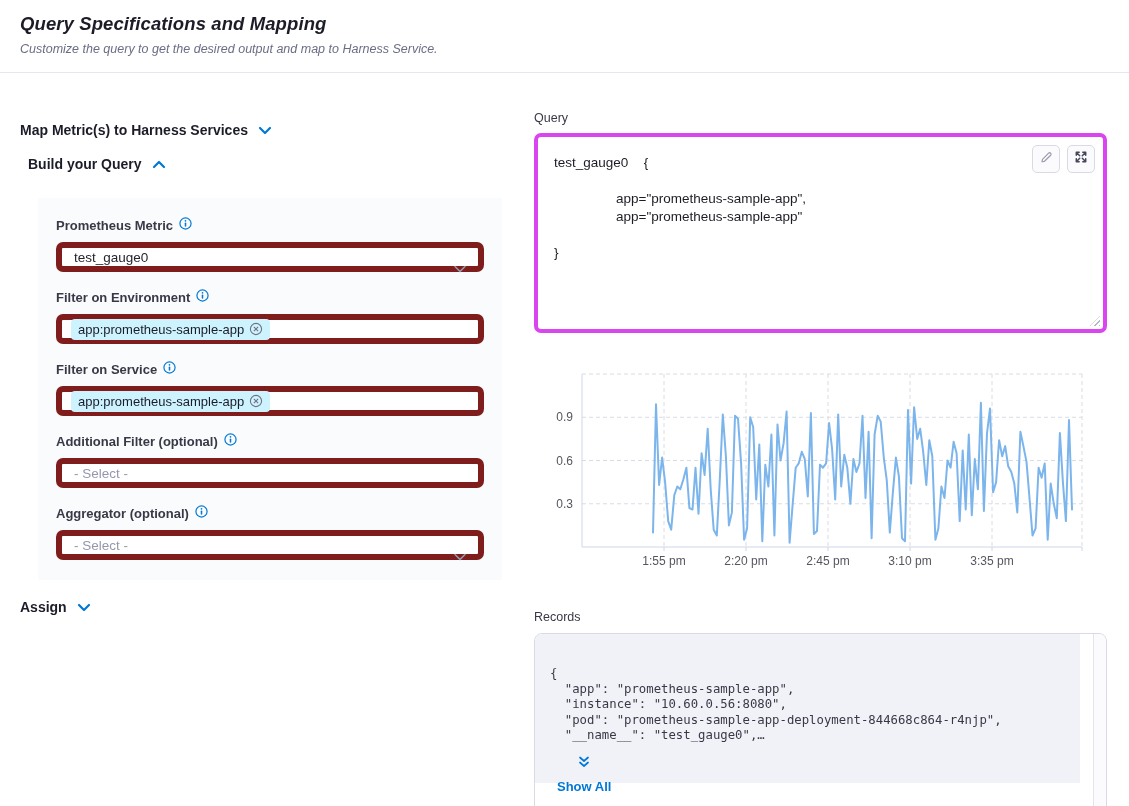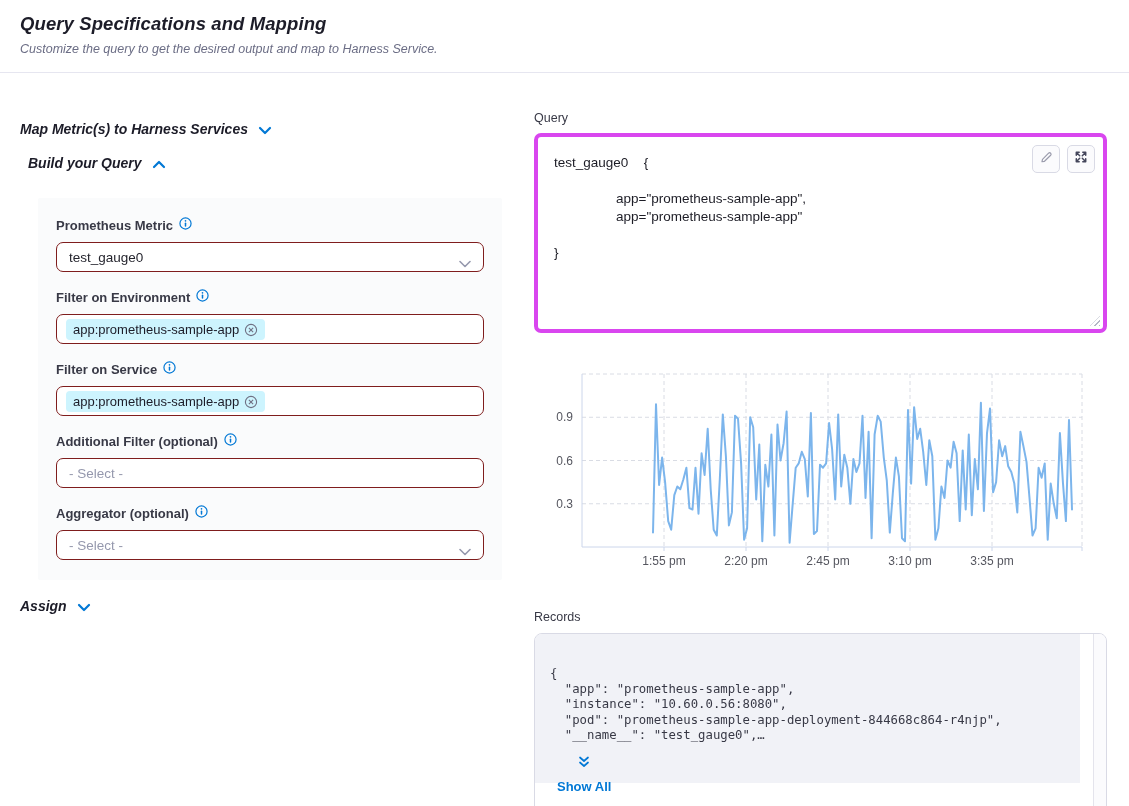--- a/index.html
+++ b/index.html
@@ -10,43 +10,43 @@
     color: #22222a;
     position: relative;
   }
   
   .page-header { padding: 13px 20px 0 20px; font-style: italic; }
   .page-title { font-size: 18.5px; font-weight: 700; color: #1c1c28; letter-spacing: .1px; }
   .page-subtitle { margin-top: 7px; font-size: 12.5px; color: #6b6d85; }
   .header-divider { position: absolute; left: 0; top: 72px; width: 1129px; border-bottom: 1px solid #e6e6f0; }
 
   
-  .section-row { position: absolute; display: flex; gap: 10px; cursor: pointer; font-style: italic; }
+  .section-row { position: absolute; display: flex; align-items: center; gap: 10px; cursor: pointer; }
   .section-row .section-label { font-size: 14px; font-weight: 700; color: #1c1c28; }
   .row-map     { left: 20px; top: 121px; }
   .row-build   { left: 28px; top: 155px; }
   .row-assign  { left: 20px; top: 598px; }
 
   .form-panel {
     position: absolute; left: 38px; top: 198px; width: 464px; height: 382px;
     background: #fafbfc; padding: 18px; border-radius: 2px;
   }
   .field { margin-bottom: 16px; }
   .field-label-row { display: flex; align-items: center; gap: 6px; margin-bottom: 8px; }
   .field-label { font-size: 13px; font-weight: 600; color: #383946; }
   .input-box {
     position: relative; width: 428px; height: 30px; background: #fff;
-    border: 1px solid #7f1d1d; border-radius: 7px;
+    border: 6px solid #7f1d1d; border-radius: 7px;
     display: flex; align-items: center; padding: 0 12px; cursor: pointer;
   }
   .input-value { font-size: 13.5px; color: #25252e; }
   .input-placeholder { font-size: 13.5px; color: #9598ad; }
   .select-caret { position: absolute; right: 12px; top: 11px; }
   .tag-chip {
-    display: inline-flex; align-items: flex-end; gap: 5px;
+    display: inline-flex; align-items: flex-start; gap: 5px;
     background: #cdf4fe; border-radius: 4px; padding: 3px 7px;
     font-size: 13px; color: #1c1c28; margin-left: -3px;
   }
   .tag-close { display: inline-flex; cursor: pointer; }
 
   
   .box-label { position: absolute; font-size: 12.5px; color: #383946; }
   .query-label-pos   { left: 534px; top: 111px; }
   .records-label-pos { left: 534px; top: 610px; }
 

